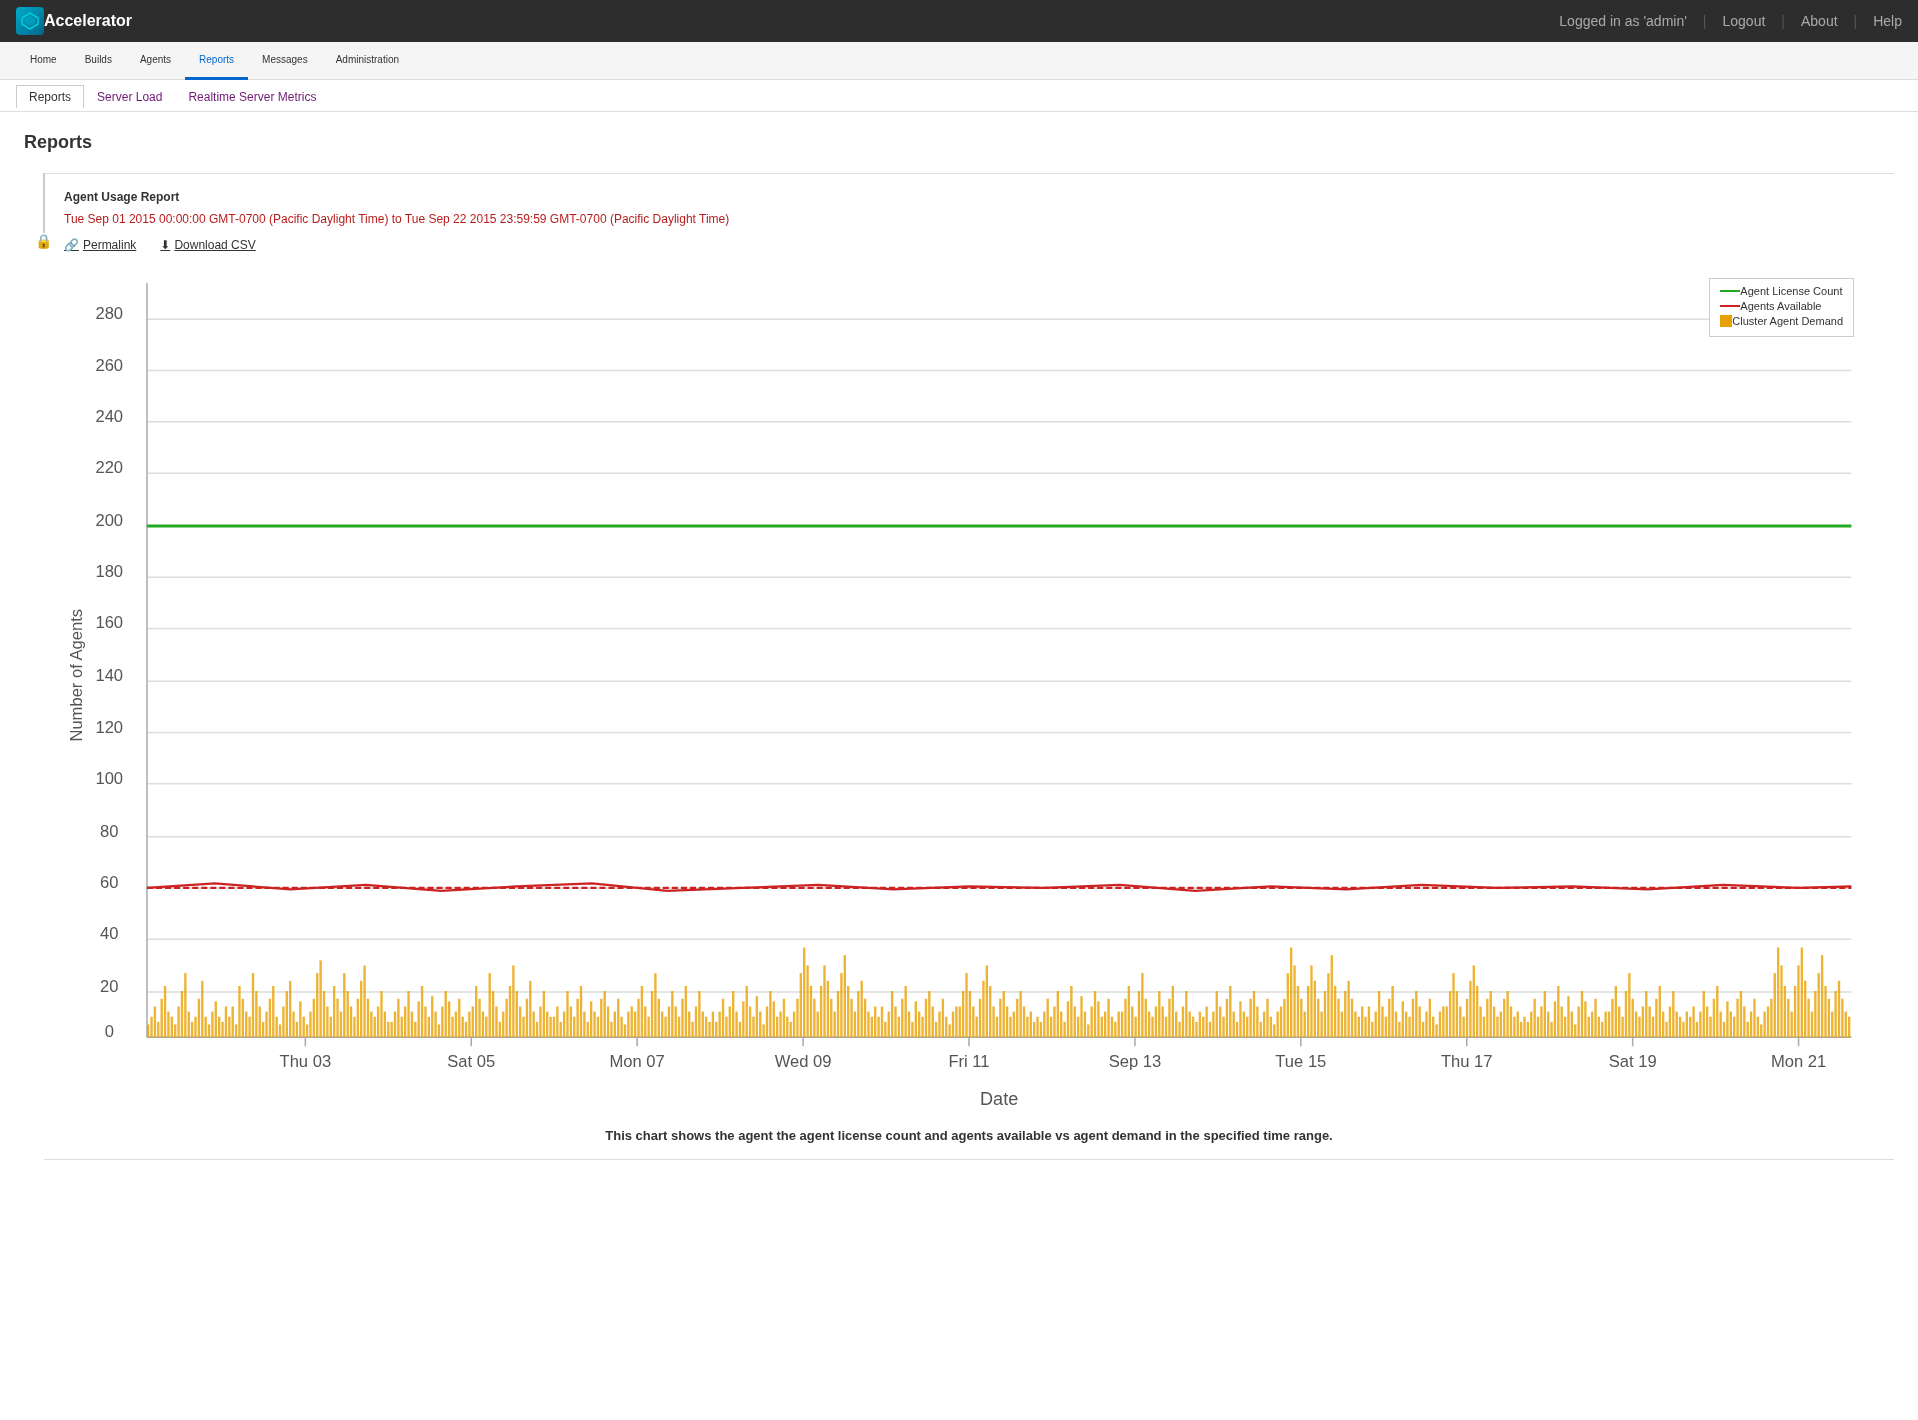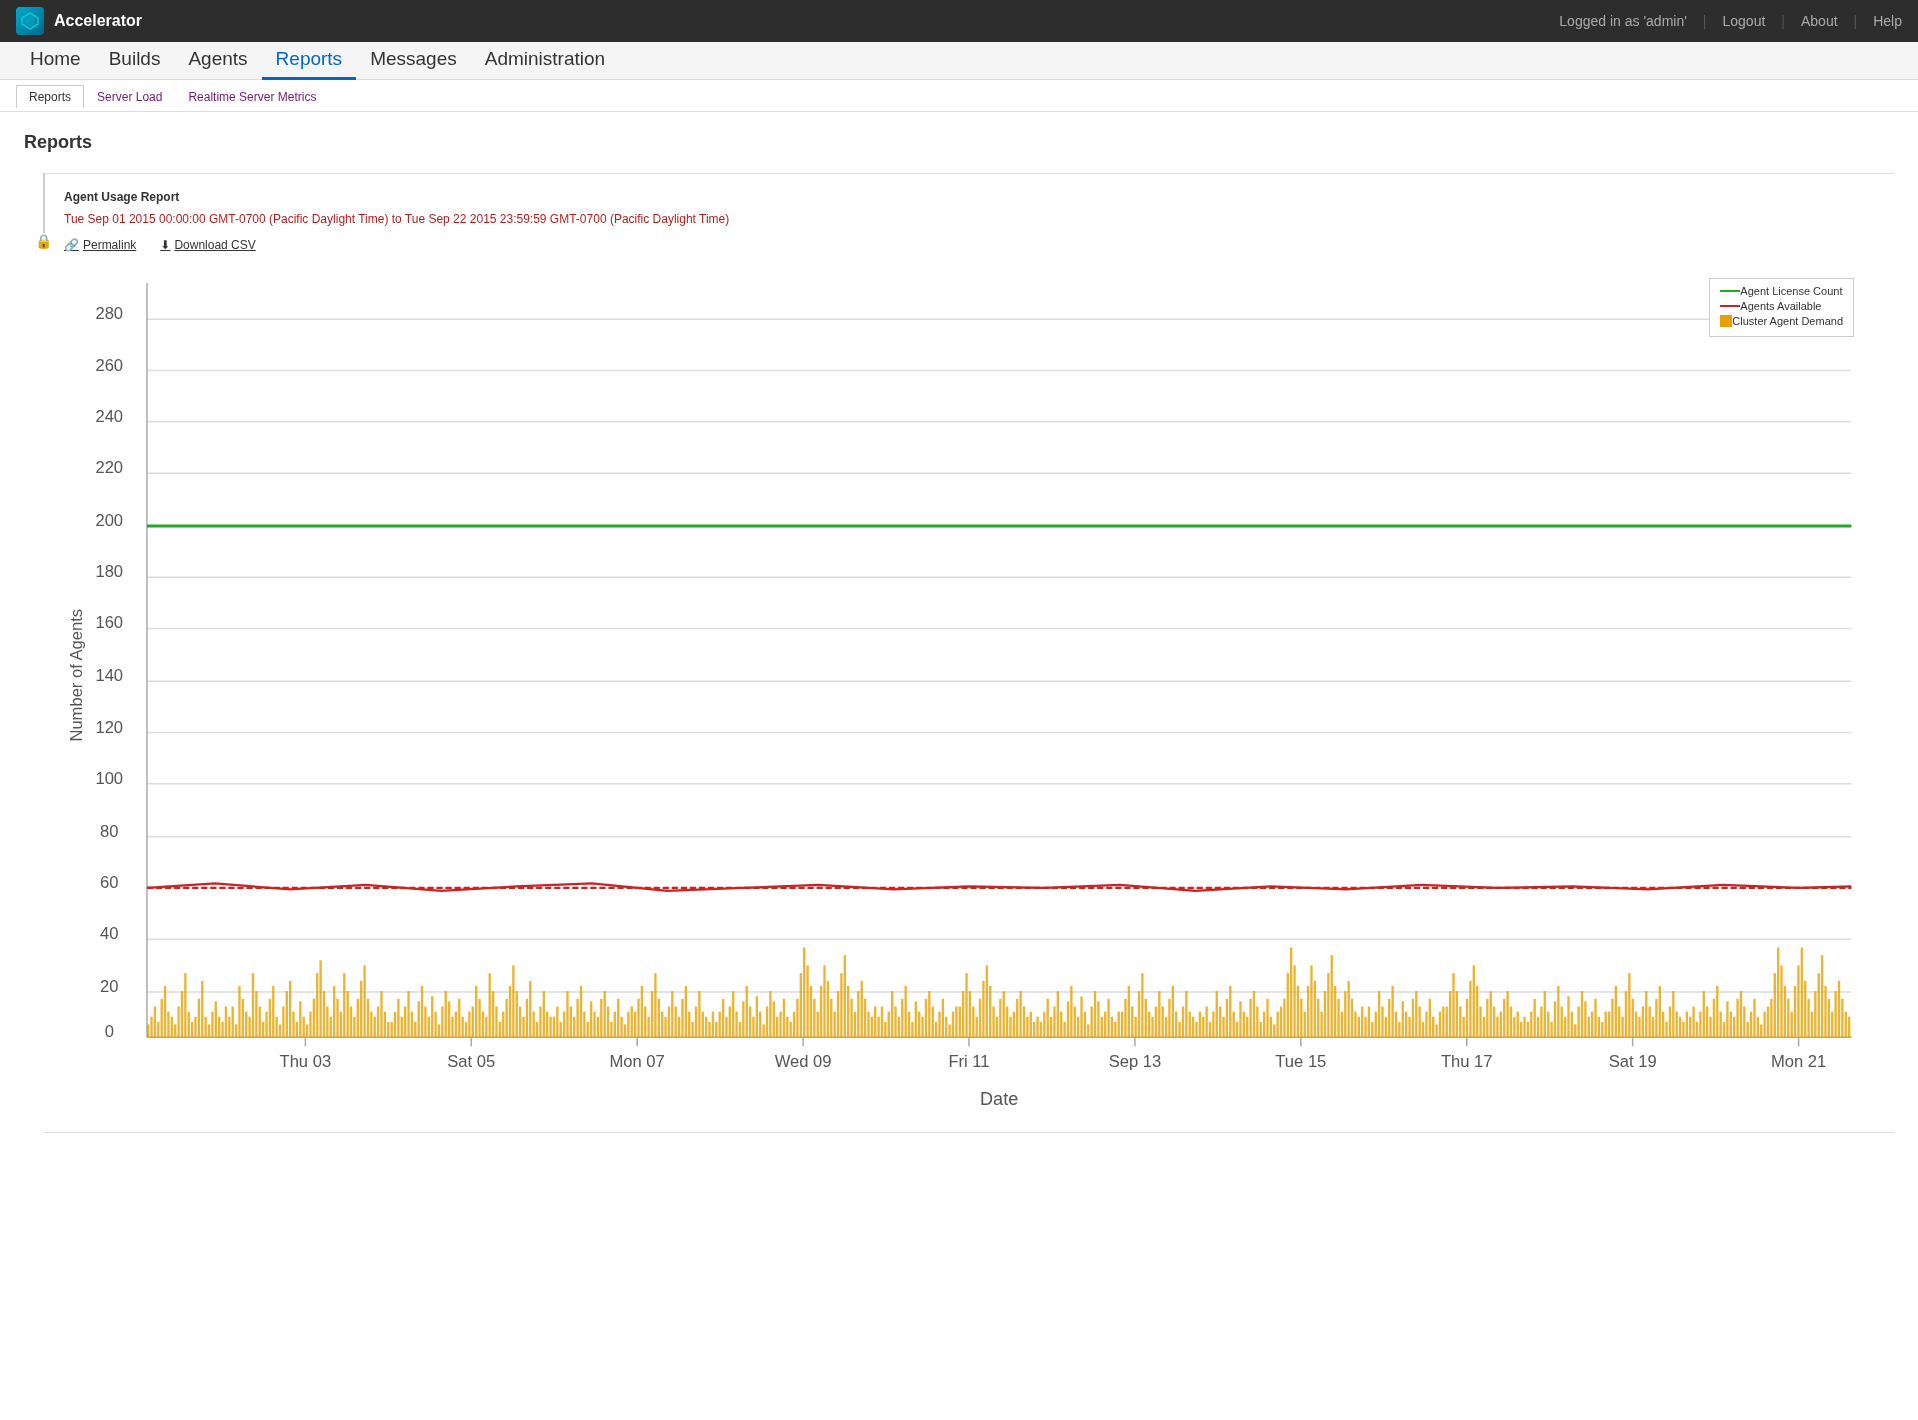--- a/index.html
+++ b/index.html
@@ -8,21 +8,21 @@
     
     #topbar {
       background: #2d2d2d;
       color: #ccc;
       display: flex;
       align-items: center;
       justify-content: space-between;
       padding: 0 16px;
       height: 42px;
     }
-    #topbar-left { display: flex; align-items: center; gap: 10px; }
+    #topbar-left { display: flex; align-items: center; gap: 0; }
     #logo-icon {
       width: 28px; height: 28px;
       background: linear-gradient(135deg, #00aacc, #006688);
       border-radius: 4px;
       display: flex; align-items: center; justify-content: center;
       color: white; font-weight: bold; font-size: 10px;
     }
     #app-title { color: #fff; font-size: 16px; font-weight: bold; }
     #topbar-right { display: flex; align-items: center; gap: 16px; font-size: 14px; color: #aaa; }
     #topbar-right span { cursor: default; }
@@ -33,21 +33,21 @@
     #mainnav {
       background: #f5f5f5;
       border-bottom: 1px solid #ddd;
       display: flex;
       align-items: center;
       padding: 0 16px;
       height: 38px;
     }
     .mainnav-item {
       padding: 8px 14px;
-      font-size: 19px;
+      font-size: 10px;
       cursor: pointer;
       color: #333;
       text-decoration: none;
       border-bottom: 3px solid transparent;
       height: 38px;
       display: flex; align-items: center;
     }
     .mainnav-item.active { color: #0066cc; border-bottom-color: #0066cc; font-weight: normal; }
 
     
@@ -798,16 +798,17 @@
 
           <text x="1040" y="530" font-size="11" fill="#555" text-anchor="middle">Sat 19</text>
           <line x1="1040" y1="510" x2="1040" y2="516" stroke="#aaa" stroke-width="1"></line>
 
           <text x="1150" y="530" font-size="11" fill="#555" text-anchor="middle">Mon 21</text>
           <line x1="1150" y1="510" x2="1150" y2="516" stroke="#aaa" stroke-width="1"></line>
 
           <text x="620" y="555" font-size="12" fill="#555" text-anchor="middle">Date</text>
         </svg>
 
+        <div id="chart-caption">This chart shows the agent the agent license count and agents available vs agent demand in the specified time range.</div>
       </div>
     </div>
   </div>
 </div>
 
 </body></html>

